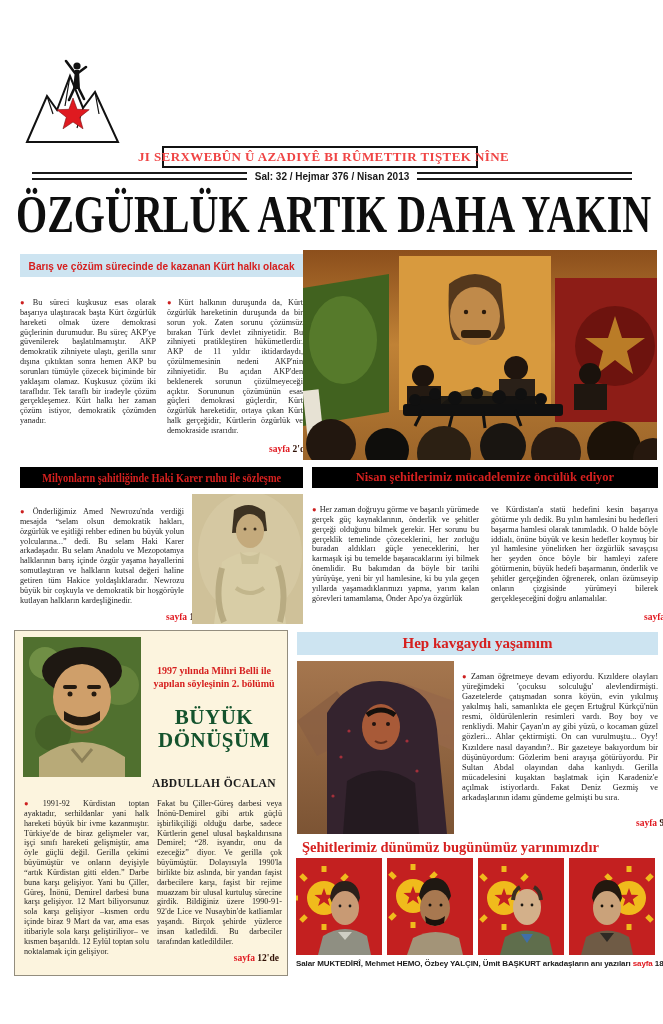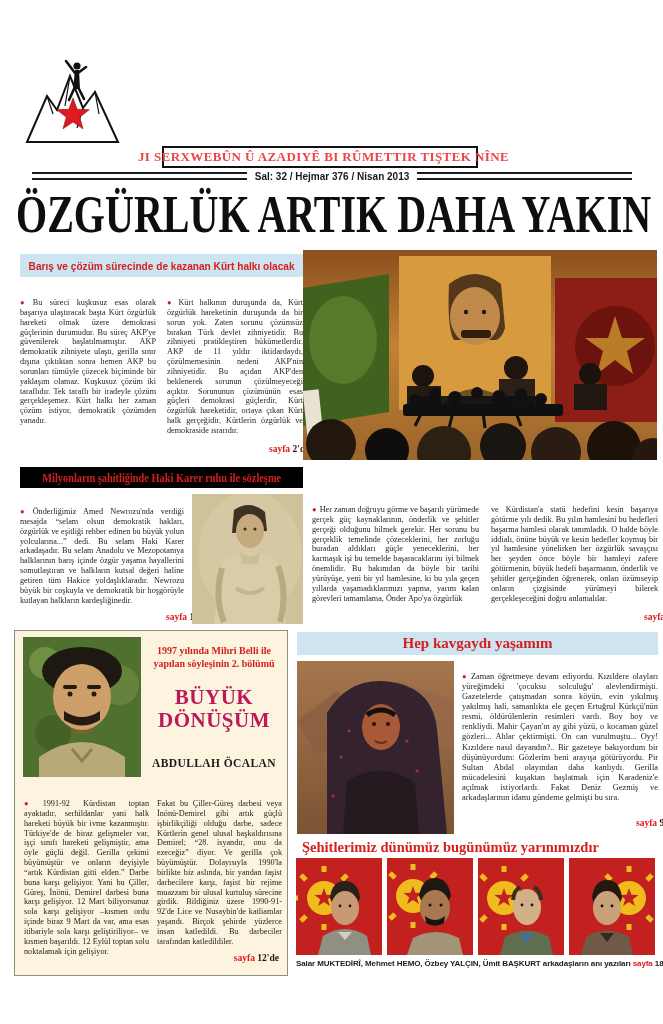--- a/index.html
+++ b/index.html
@@ -26,22 +26,22 @@
   .sans{font-family:"Liberation Sans",sans-serif;}
   .serif{font-family:"Liberation Serif",serif;}
   
   .btxt{font-size:8.2px;line-height:1.2;text-align:justify;color:#242424;overflow:hidden;
         font-family:"Liberation Serif",serif;margin-top:12px;}
   .bullet{color:#cc1f1f;font-size:7.5px;margin-right:3px;}
   .pageref{font-weight:bold;font-size:9.5px;white-space:nowrap;font-family:"Liberation Serif",serif;margin-left:36px;}
   .pr-s{color:#e01920;} .pr-n{color:#301005;}
   
   .cream-box{background:#fcf4de;border:1px solid #938d7e;box-sizing:border-box;}
-  .kicker{font-weight:bold;color:#d6201f;font-size:10px;line-height:1.25;text-align:center;}
-  .big-title{font-weight:bold;color:#be185d;font-size:21px;line-height:1.08;text-align:center;letter-spacing:.5px;}
+  .kicker{font-weight:bold;color:#d6201f;font-size:10px;line-height:1.25;text-align:center;margin-top:20px;}
+  .big-title{font-weight:bold;color:#14532d;font-size:21px;line-height:1.08;text-align:center;letter-spacing:.5px;}
   .author{font-weight:bold;color:#1c1c1c;font-size:11.5px;text-align:center;letter-spacing:.4px;}
   .martyr-title{font-weight:bold;color:#d6201f;font-size:14.5px;white-space:nowrap;}
   .caption{font-family:"Liberation Sans",sans-serif;font-weight:bold;font-size:8px;color:#1c1c1c;
            white-space:nowrap;letter-spacing:-.1px;}
   svg{display:block;}
 </style>
 </head>
 <body>
 
 <div class="page">
@@ -163,20 +163,23 @@
       <ellipse cx="58" cy="37" rx="14" ry="17" fill="#c4aa7c"></ellipse>
       <circle cx="53" cy="35" r="1.5" fill="#3a2d1c"></circle>
         <circle cx="63" cy="35" r="1.5" fill="#3a2d1c"></circle>
       <path d="M30 68 q28 -20 56 0 l8 62 -72 0 z" fill="#d8cda6"></path>
       <path d="M48 58 q10 8 20 0 l-2 12 -16 0 z" fill="#cabf96"></path>
       <path d="M30 74 q-8 30 2 54 M86 72 q10 28 2 56" stroke="#b8ab82" stroke-width="6" fill="none"></path>
       <path d="M44 94 q14 10 28 0" stroke="#c2b68c" stroke-width="4" fill="none"></path>
     </svg>
   </div>
 
+  <div class="abs banner banner-yellow" style="left:312px;top:467px;width:346px;height:21px;">
+    <span class="banner-text serif" style="font-size:12.5px;">Nisan şehitlerimiz mücadelemize öncülük ediyor</span>
+  </div>
   <div class="abs btxt" style="left:312px;top:493px;width:167px;height:132px;">
     <span class="bullet">●</span><span>Her zaman doğruyu görme ve başarılı yürümede gerçek güç kaynaklarının, önderlik ve şehitler gerçeği olduğunu bilmek gerekir. Her sorunu bu gerçeklik temelinde çözeceklerini, her zorluğu buradan aldıkları güçle yeneceklerini, her karmaşık işi bu temelde başaracaklarını iyi bilmek önemlidir. Bu bakımdan da böyle bir tarihi yürüyüşe, yeni bir yıl hamlesine, ki bu yıla geçen yıllarda yaşamadıklarımızı yapma, yarım kalan görevleri tamamlama, Önder Apo'ya özgürlük</span>
   </div>
   <div class="abs btxt" style="left:491px;top:493px;width:167px;height:122px;">
     <span>ve Kürdistan'a statü hedefini kesin başarıya götürme yılı dedik. Bu yılın hamlesini bu hedefleri başarma hamlesi olarak tanımladık. O halde böyle iddialı, önüne büyük ve kesin hedefler koymuş bir yıl hamlesine yönelirken her özgürlük savaşçısı her şeyden önce böyle bir hamleyi zafere götürmenin, büyük hedefi başarmanın, önderlik ve şehitler gerçeğinden öğrenerek, onları özümseyip onların çizgisinde yürümeyi bilerek gerçekleşeceğini doğru anlamalılar.</span>
   </div>
   <div class="abs pageref" style="left:608px;top:612px;">
     <span class="pr-s">sayfa</span>
     <span class="pr-n">7'de</span>
   </div>

